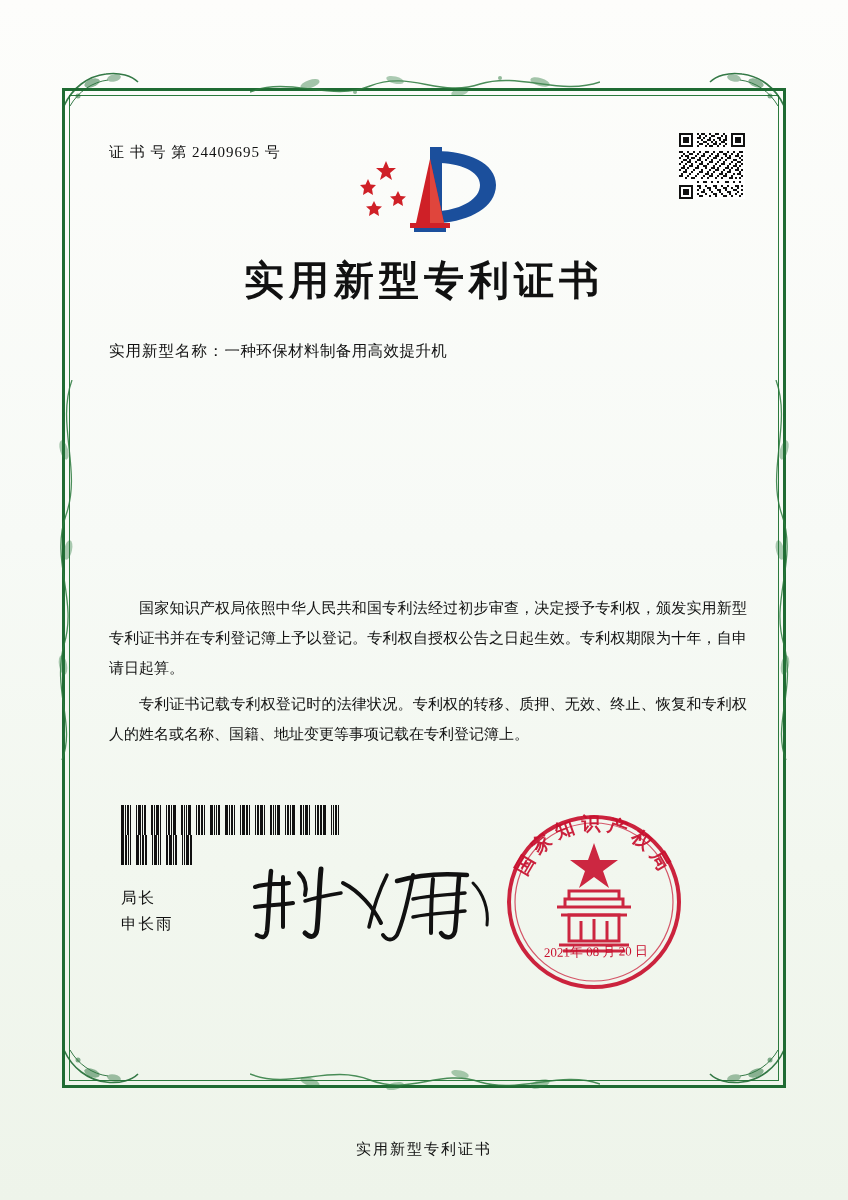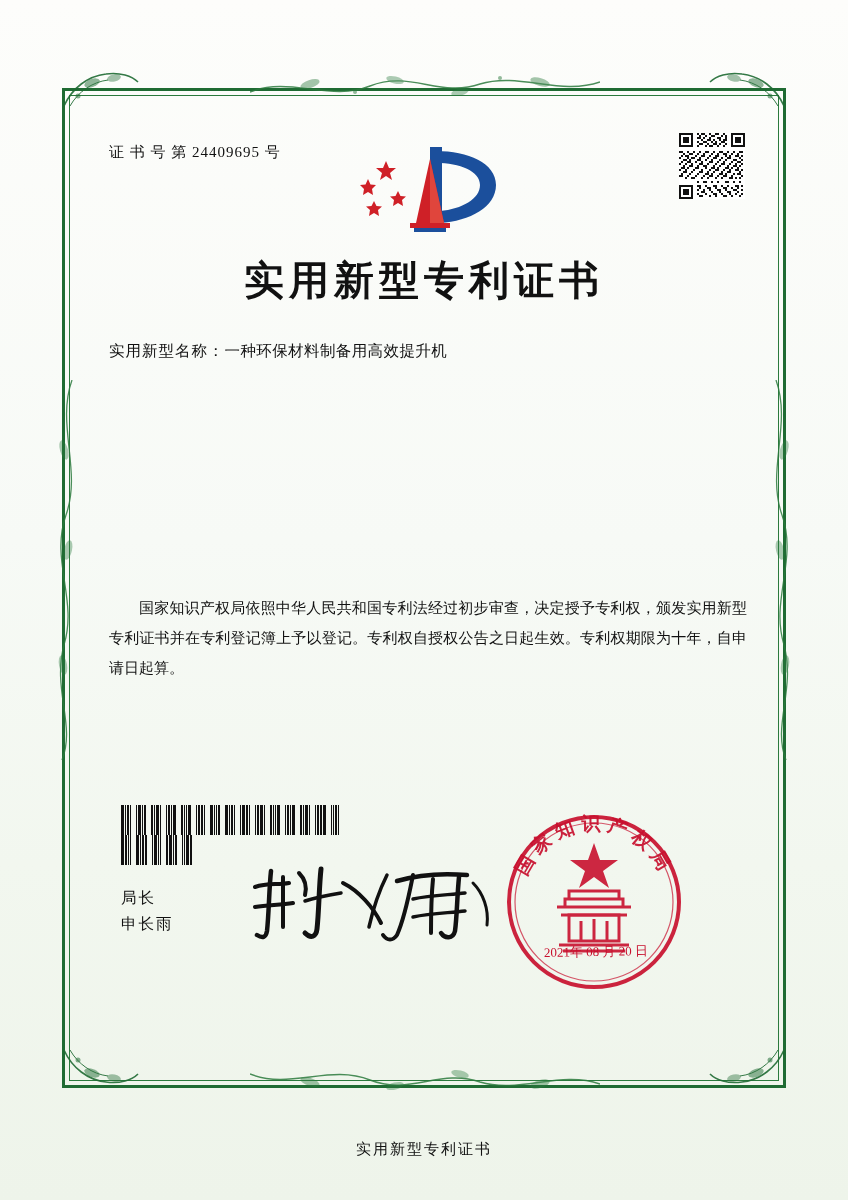--- a/index.html
+++ b/index.html
@@ -573,20 +573,21 @@
 
     <div class="fields">
       <div class="field-row">
         <span class="field-label">实用新型名称：</span>
         <span class="field-value">一种环保材料制备用高效提升机</span>
       </div>
     </div>
 
     <div class="paragraphs">
       <p>国家知识产权局依照中华人民共和国专利法经过初步审查，决定授予专利权，颁发实用新型专利证书并在专利登记簿上予以登记。专利权自授权公告之日起生效。专利权期限为十年，自申请日起算。</p>
+      <p>专利证书记载专利权登记时的法律状况。专利权的转移、质押、无效、终止、恢复和专利权人的姓名或名称、国籍、地址变更等事项记载在专利登记簿上。</p>
     </div>
 
     <div class="barcode">
       <span style="width:3px"></span><span style="width:1px"></span><span style="width:2px"></span><span style="width:1px"></span>
       <span style="width:1px"></span><span style="width:3px"></span><span style="width:1px"></span><span style="width:2px"></span>
       <span style="width:2px"></span><span style="width:1px"></span><span style="width:3px"></span><span style="width:1px"></span>
       <span style="width:1px"></span><span style="width:2px"></span><span style="width:1px"></span><span style="width:3px"></span>
       <span style="width:2px"></span><span style="width:1px"></span><span style="width:1px"></span><span style="width:3px"></span>
       <span style="width:1px"></span><span style="width:2px"></span><span style="width:2px"></span><span style="width:1px"></span>
       <span style="width:3px"></span><span style="width:1px"></span><span style="width:1px"></span><span style="width:2px"></span>

